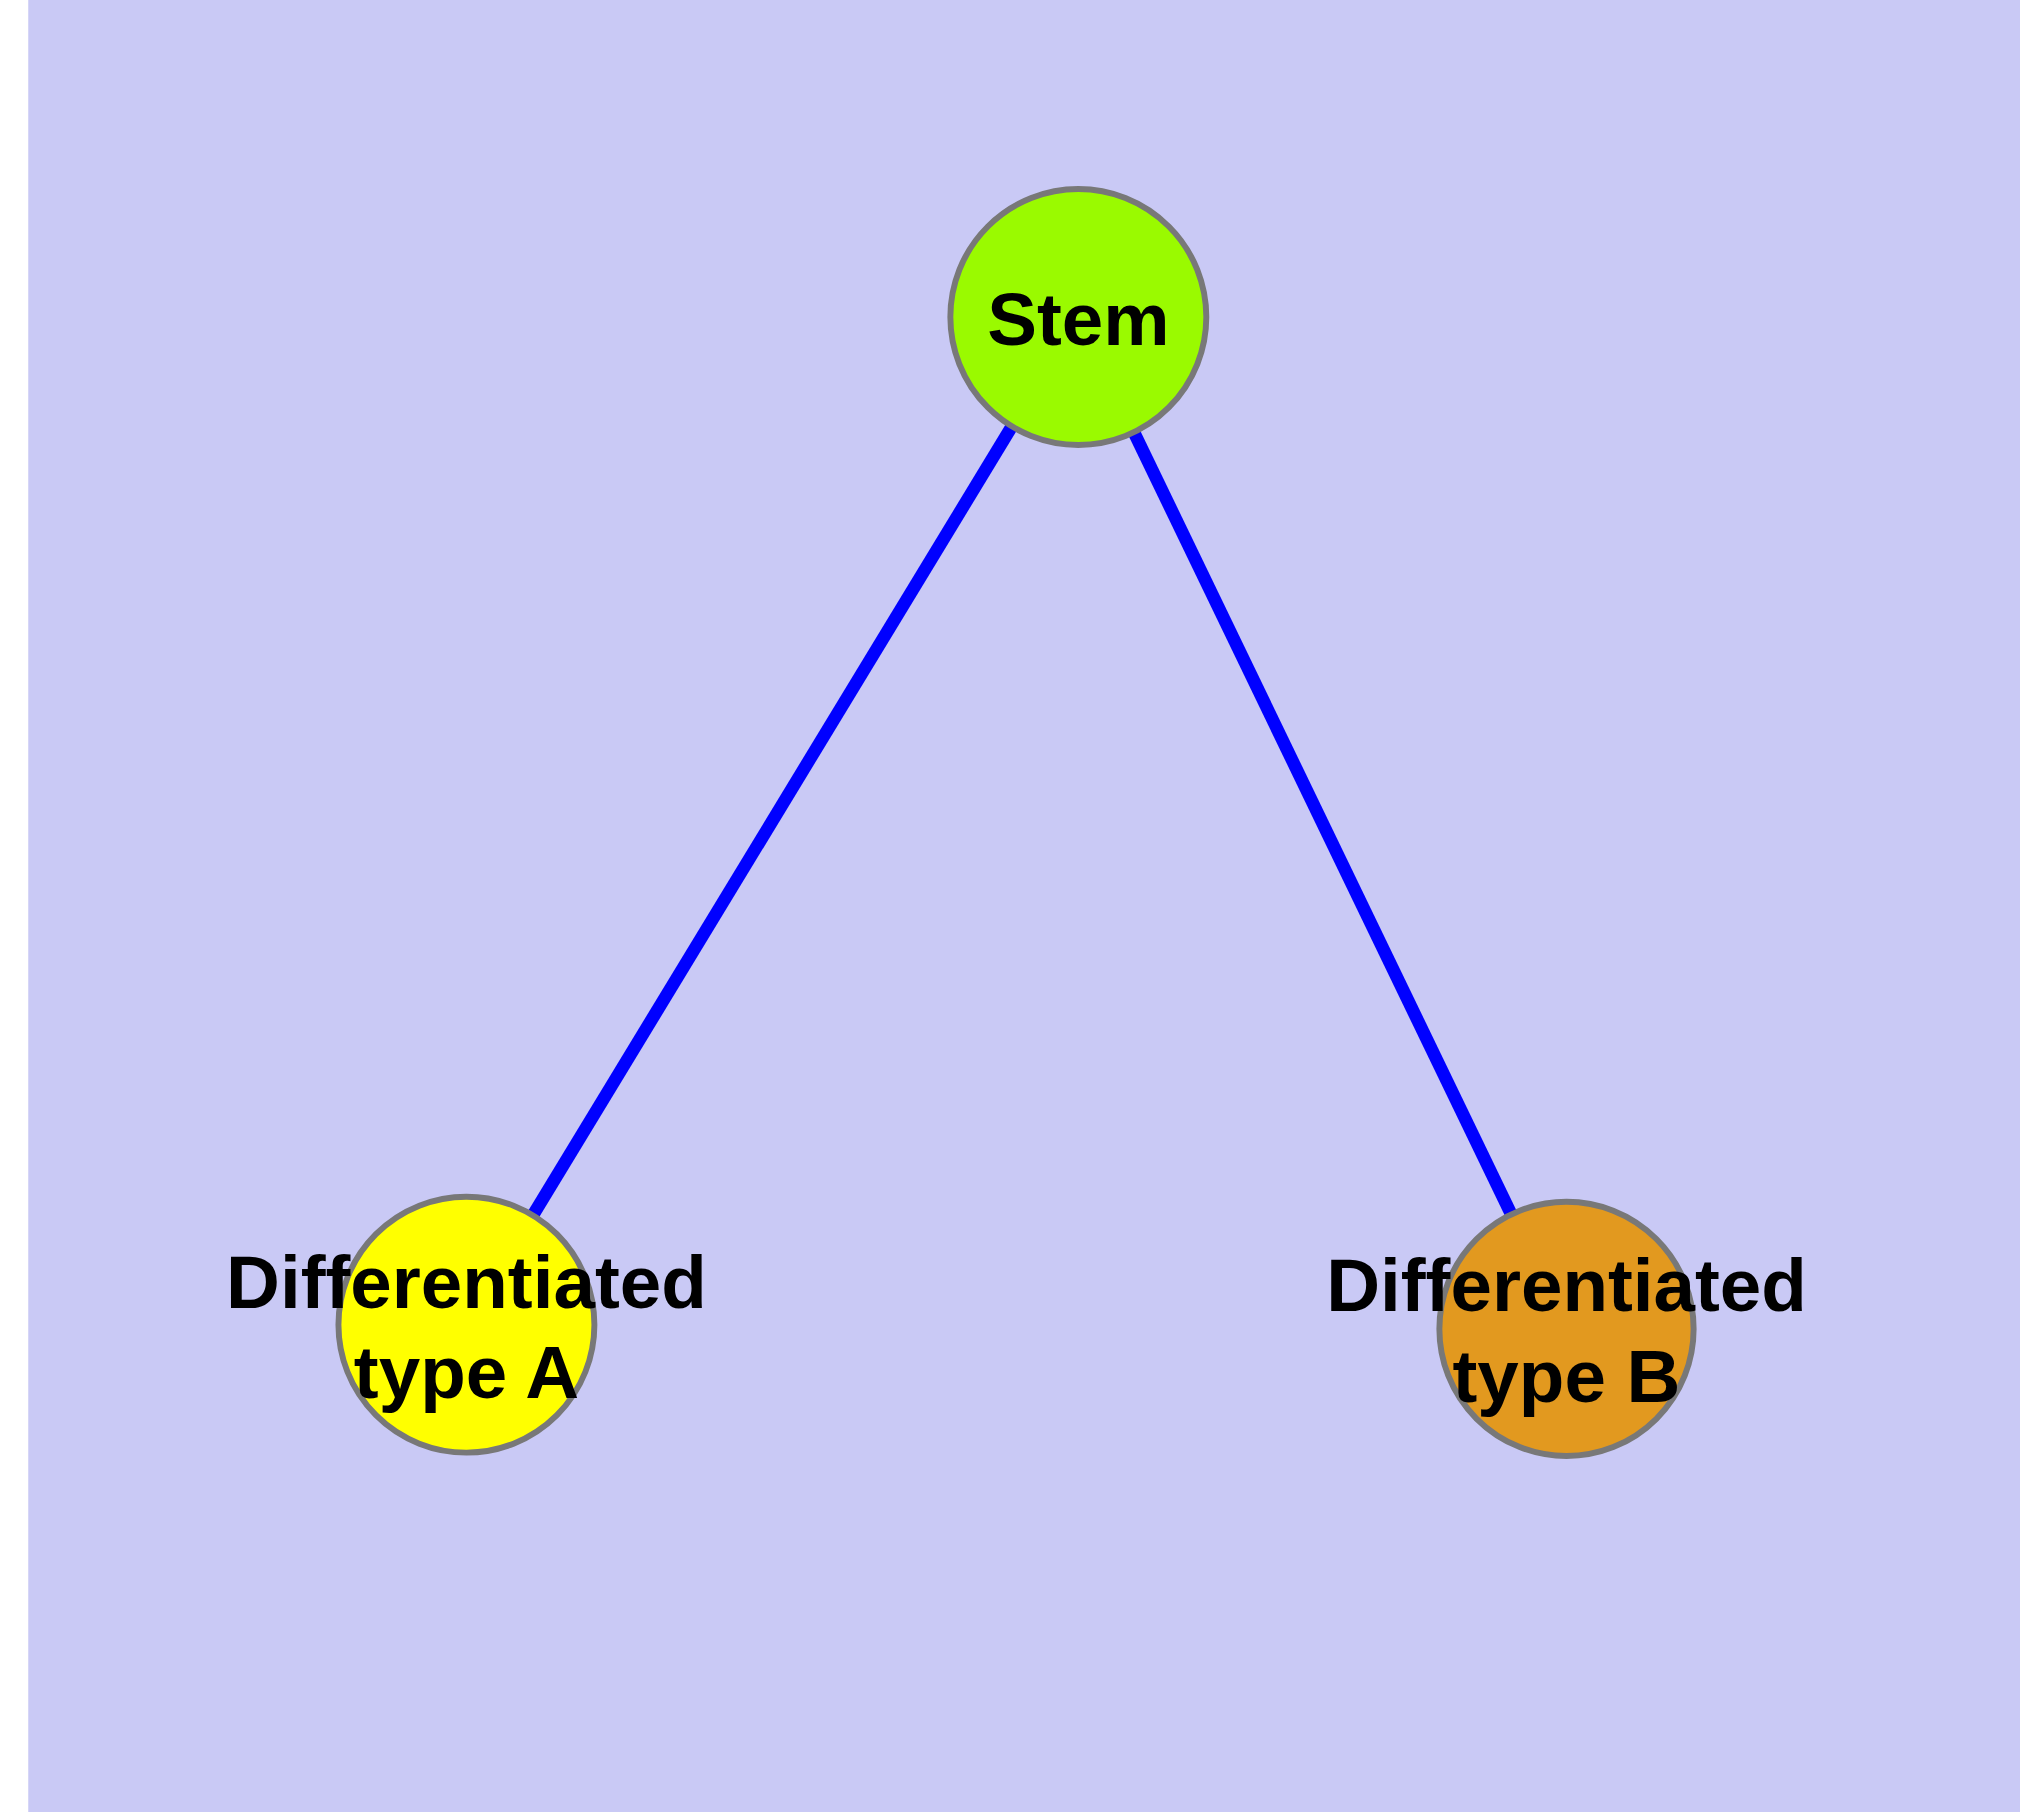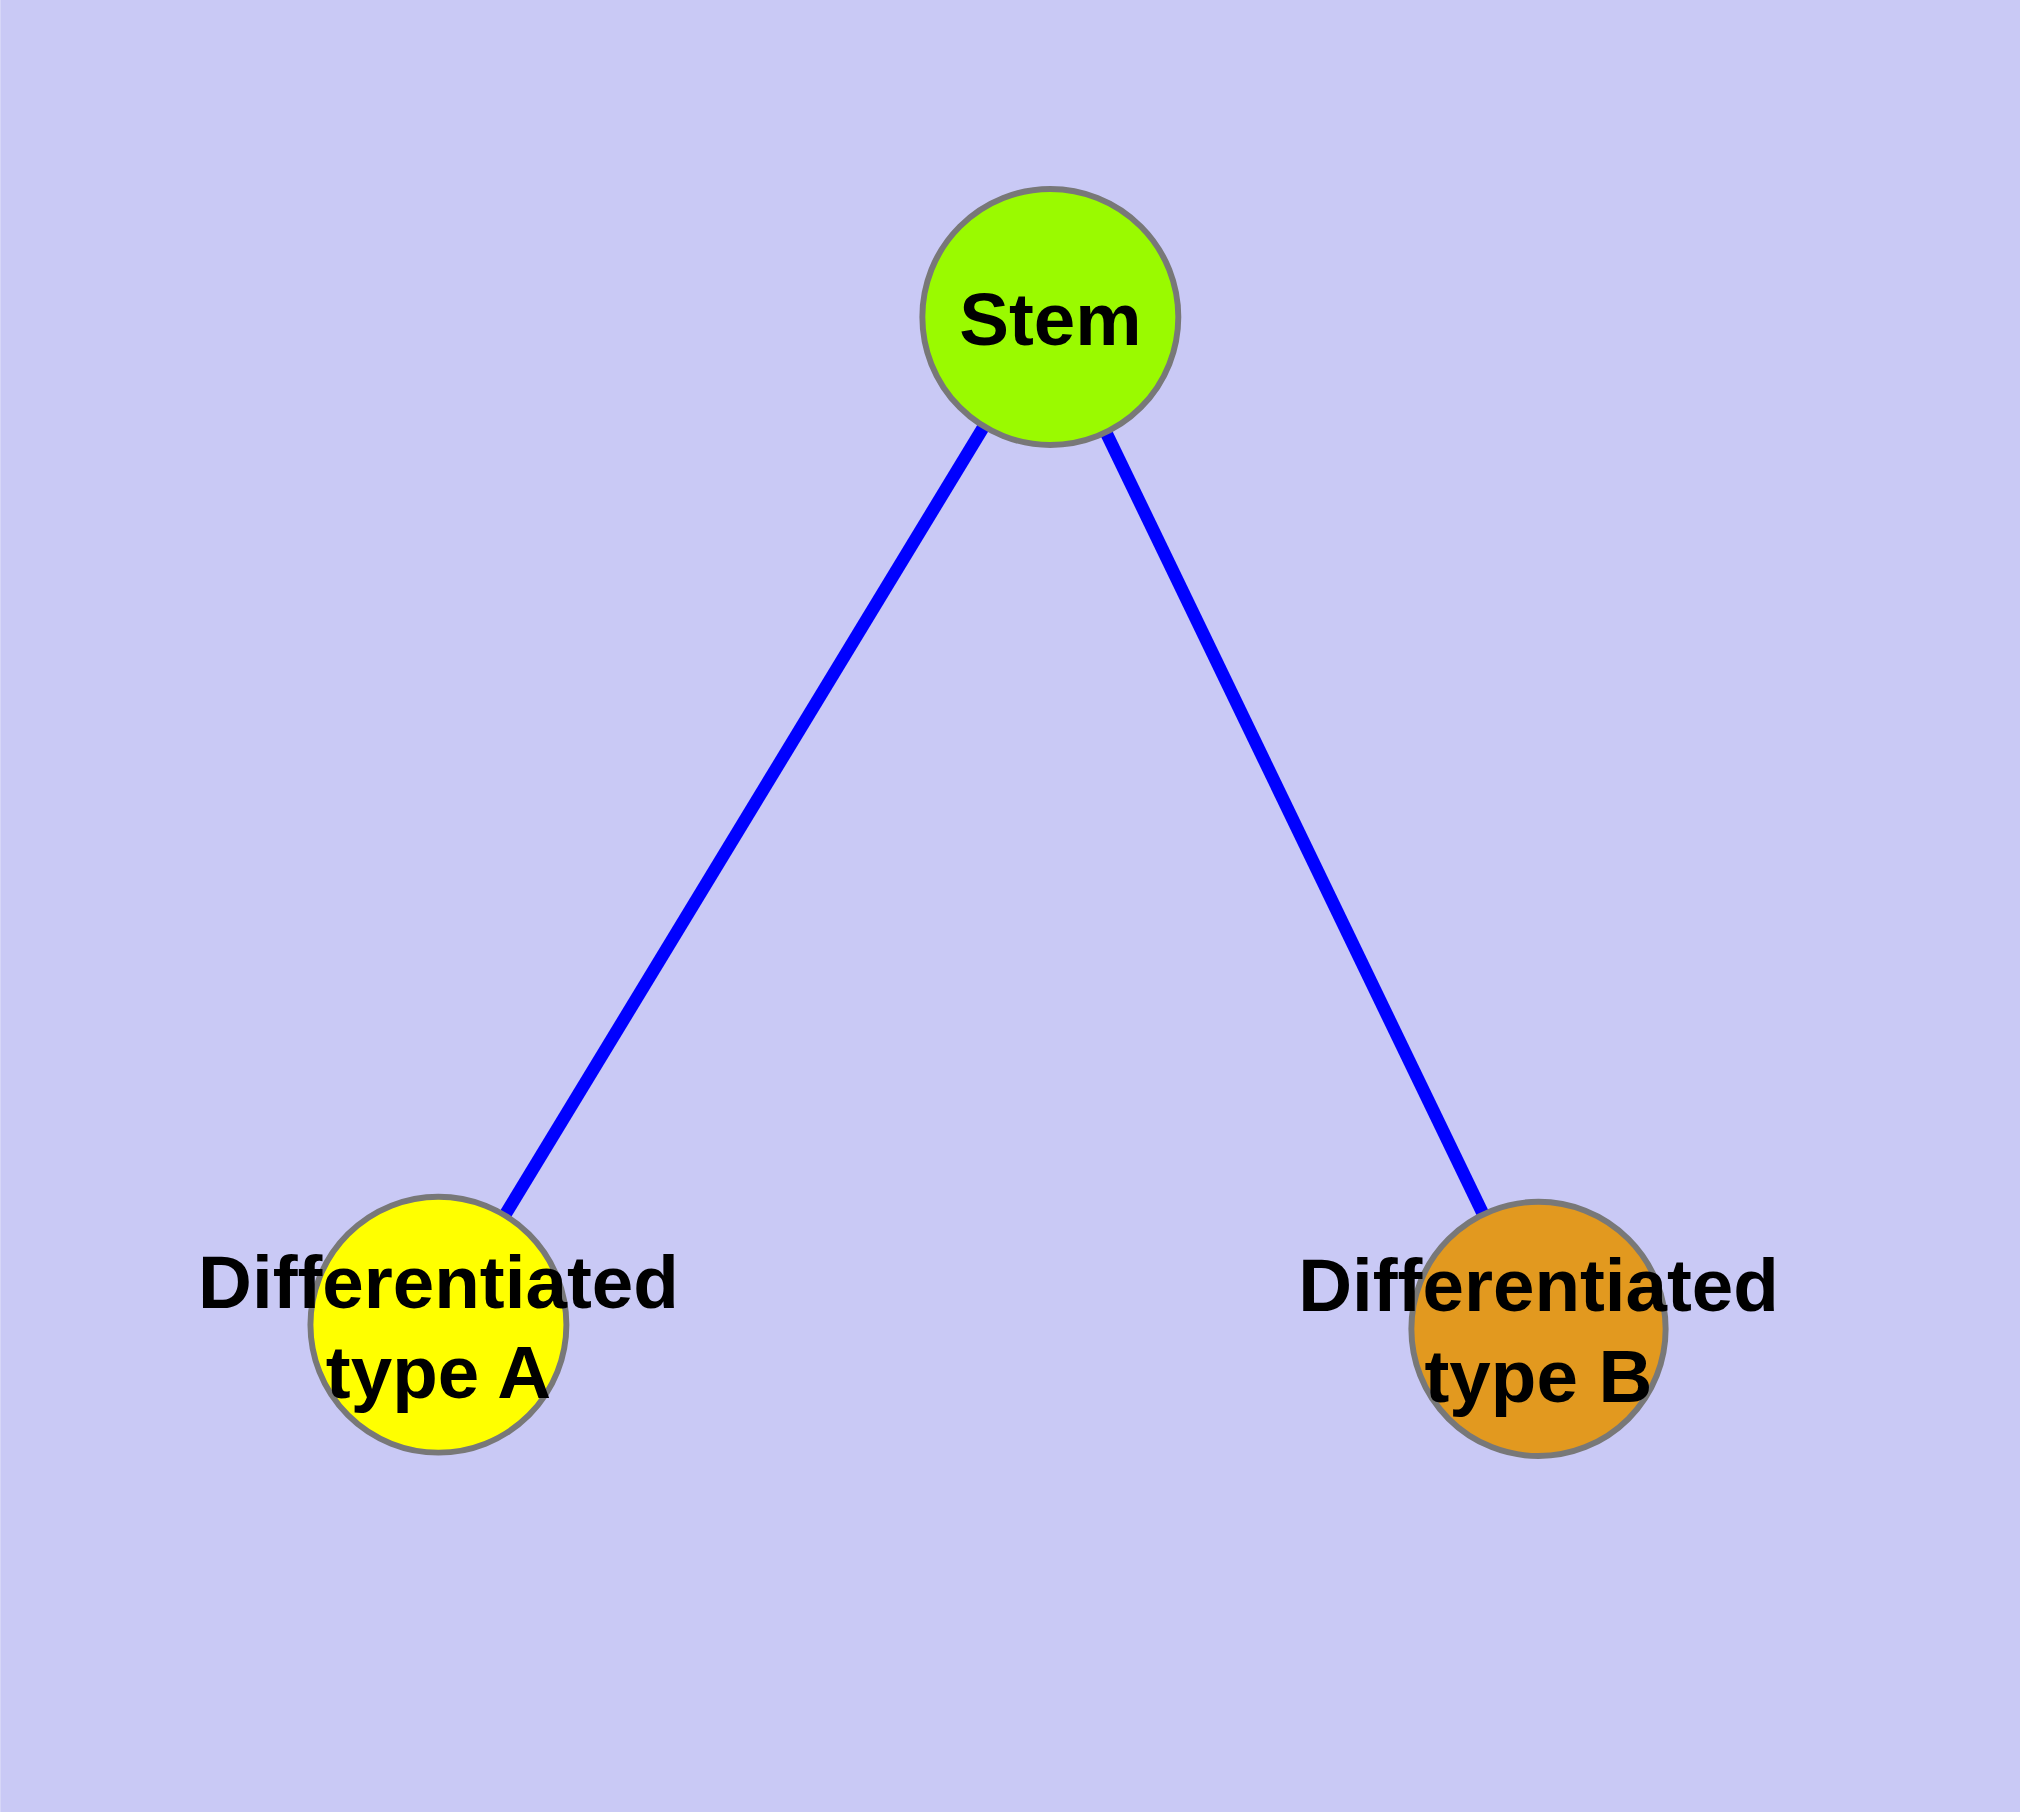--- a/index.html
+++ b/index.html
@@ -6,20 +6,21 @@
     margin: 0;
     padding: 0;
     width: 2021px;
     height: 1812px;
     overflow: hidden;
     font-family: "Liberation Sans", sans-serif;
   }
   #diagram-root {
     width: 1871px;
     height: 1812px;
+    padding-left: 28px;
   }
   svg {
     display: block;
   }
   .node-circle {
     stroke-width: 7px;
   }
   .edge-line {
     stroke-width: 15px;
     stroke-linecap: butt;

